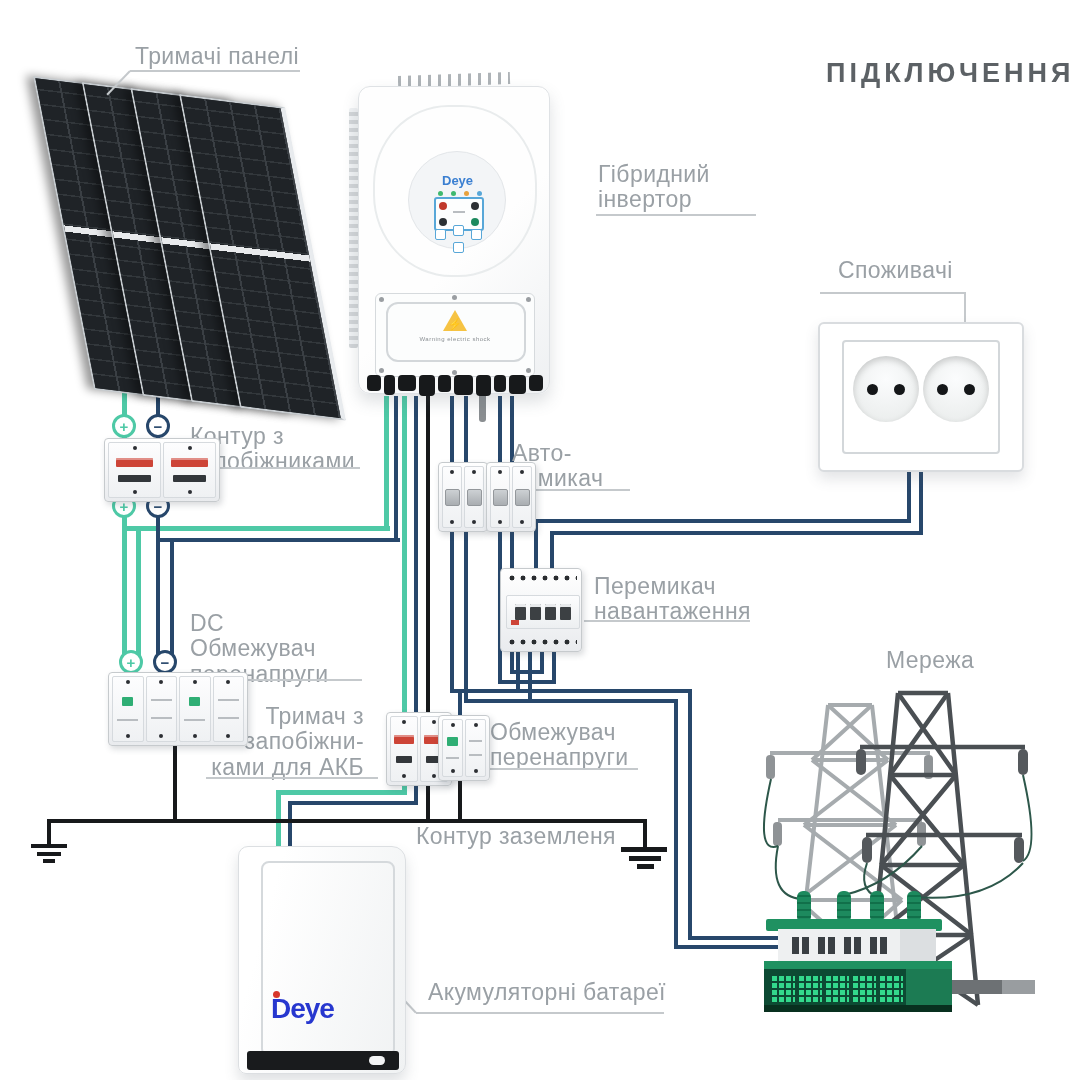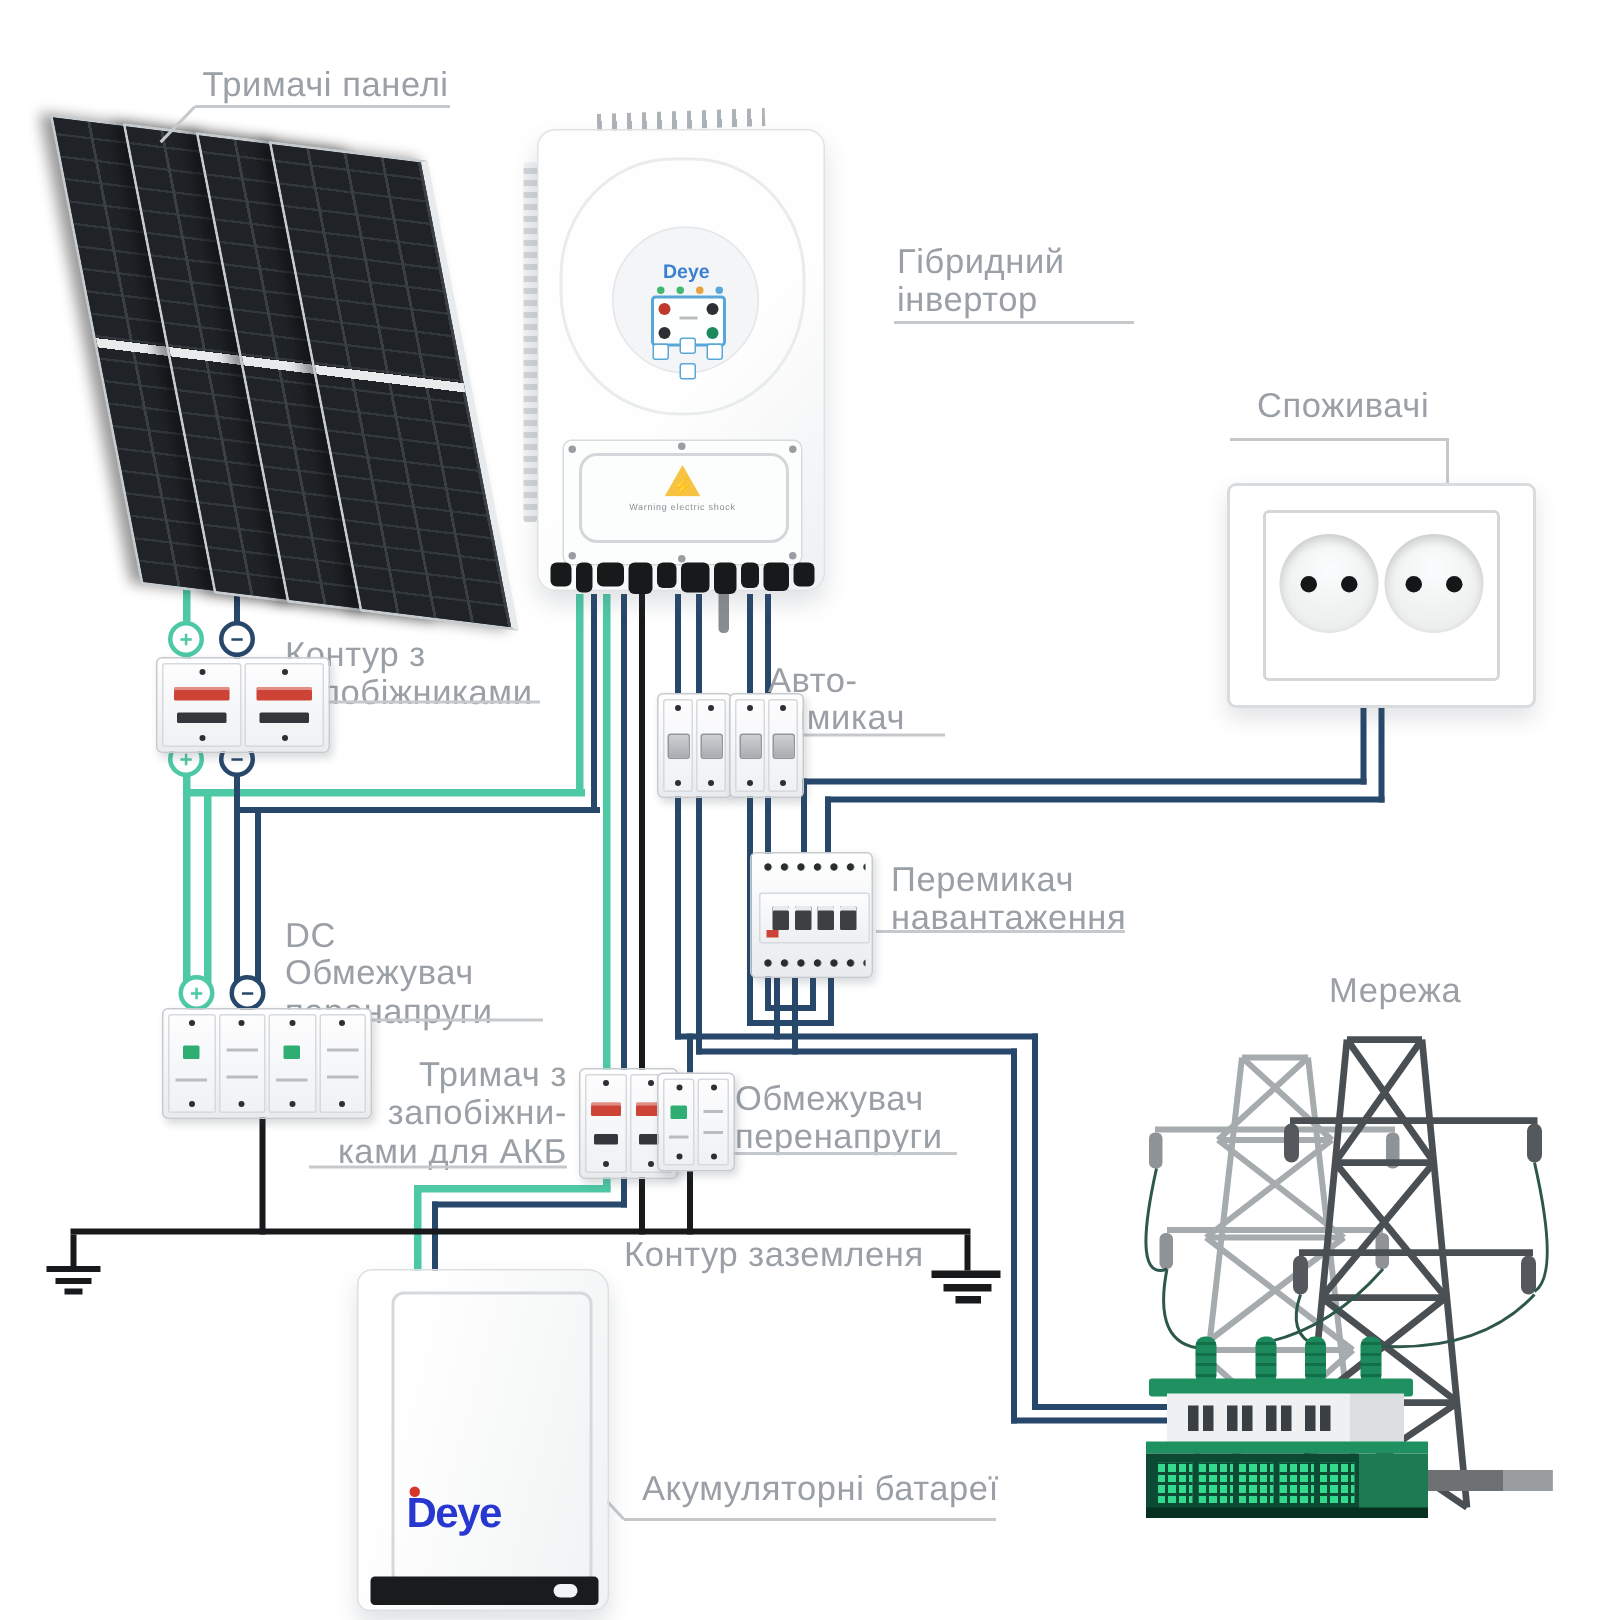--- a/index.html
+++ b/index.html
@@ -112,20 +112,21 @@
        background:repeating-linear-gradient(0deg,#1d8a5e 0 5px,#11704a 5px 7px);}
   .gwin{position:absolute;width:23px;height:27px;background:#33d98c;z-index:6;
        background-image:repeating-linear-gradient(90deg,transparent 0 5px,#0d4a33 5px 7px),
                         repeating-linear-gradient(0deg,transparent 0 5px,#0d4a33 5px 7px);}
   .slat{width:7px;height:17px;background:#3a3f43;}
 </style>
 </head>
 <body>
 
 <div class="title">
+  <div class="t2">ПІДКЛЮЧЕННЯ</div>
 </div>
 
 <svg class="abs" style="left:740px;top:675px;width:300px;height:335px;z-index:1;" viewBox="0 0 300 335">
 
   <g stroke="#a6abae" stroke-width="4" fill="none">
     <path d="M55 320 L88 30 M165 320 L132 30 M88 30 L132 30"></path>
     <path d="M72 85 L148 85 M64 150 L156 150 M58 225 L162 225"></path>
     <path d="M88 30 L148 85 M132 30 L72 85 M72 85 L156 150 M148 85 L64 150"></path>
     <path d="M64 150 L162 225 M156 150 L58 225 M58 225 L165 320 M162 225 L55 320"></path>
     <path d="M30 78 L190 78 M38 145 L182 145"></path>
@@ -506,21 +507,21 @@
 </div>
 <div class="lline" style="left:584px;top:620px;width:166px;"></div>
 
 <div class="lbl" style="left:190px;top:611px;">
   <div>DC</div>
   <div>Обмежувач</div>
   <div>перенапруги</div>
 </div>
 <div class="lline" style="left:236px;top:679px;width:126px;"></div>
 
-<div class="lbl" style="left:206px;top:704px;width:172px;text-align:right;">
+<div class="lbl" style="left:192px;top:704px;width:172px;text-align:right;">
   <div>Тримач з</div>
   <div>запобіжни-</div>
   <div>ками для АКБ</div>
 </div>
 <div class="lline" style="left:206px;top:777px;width:172px;"></div>
 
 <div class="lbl" style="left:490px;top:720px;">
   <div>Обмежувач</div>
   <div>перенапруги</div>
 </div>

